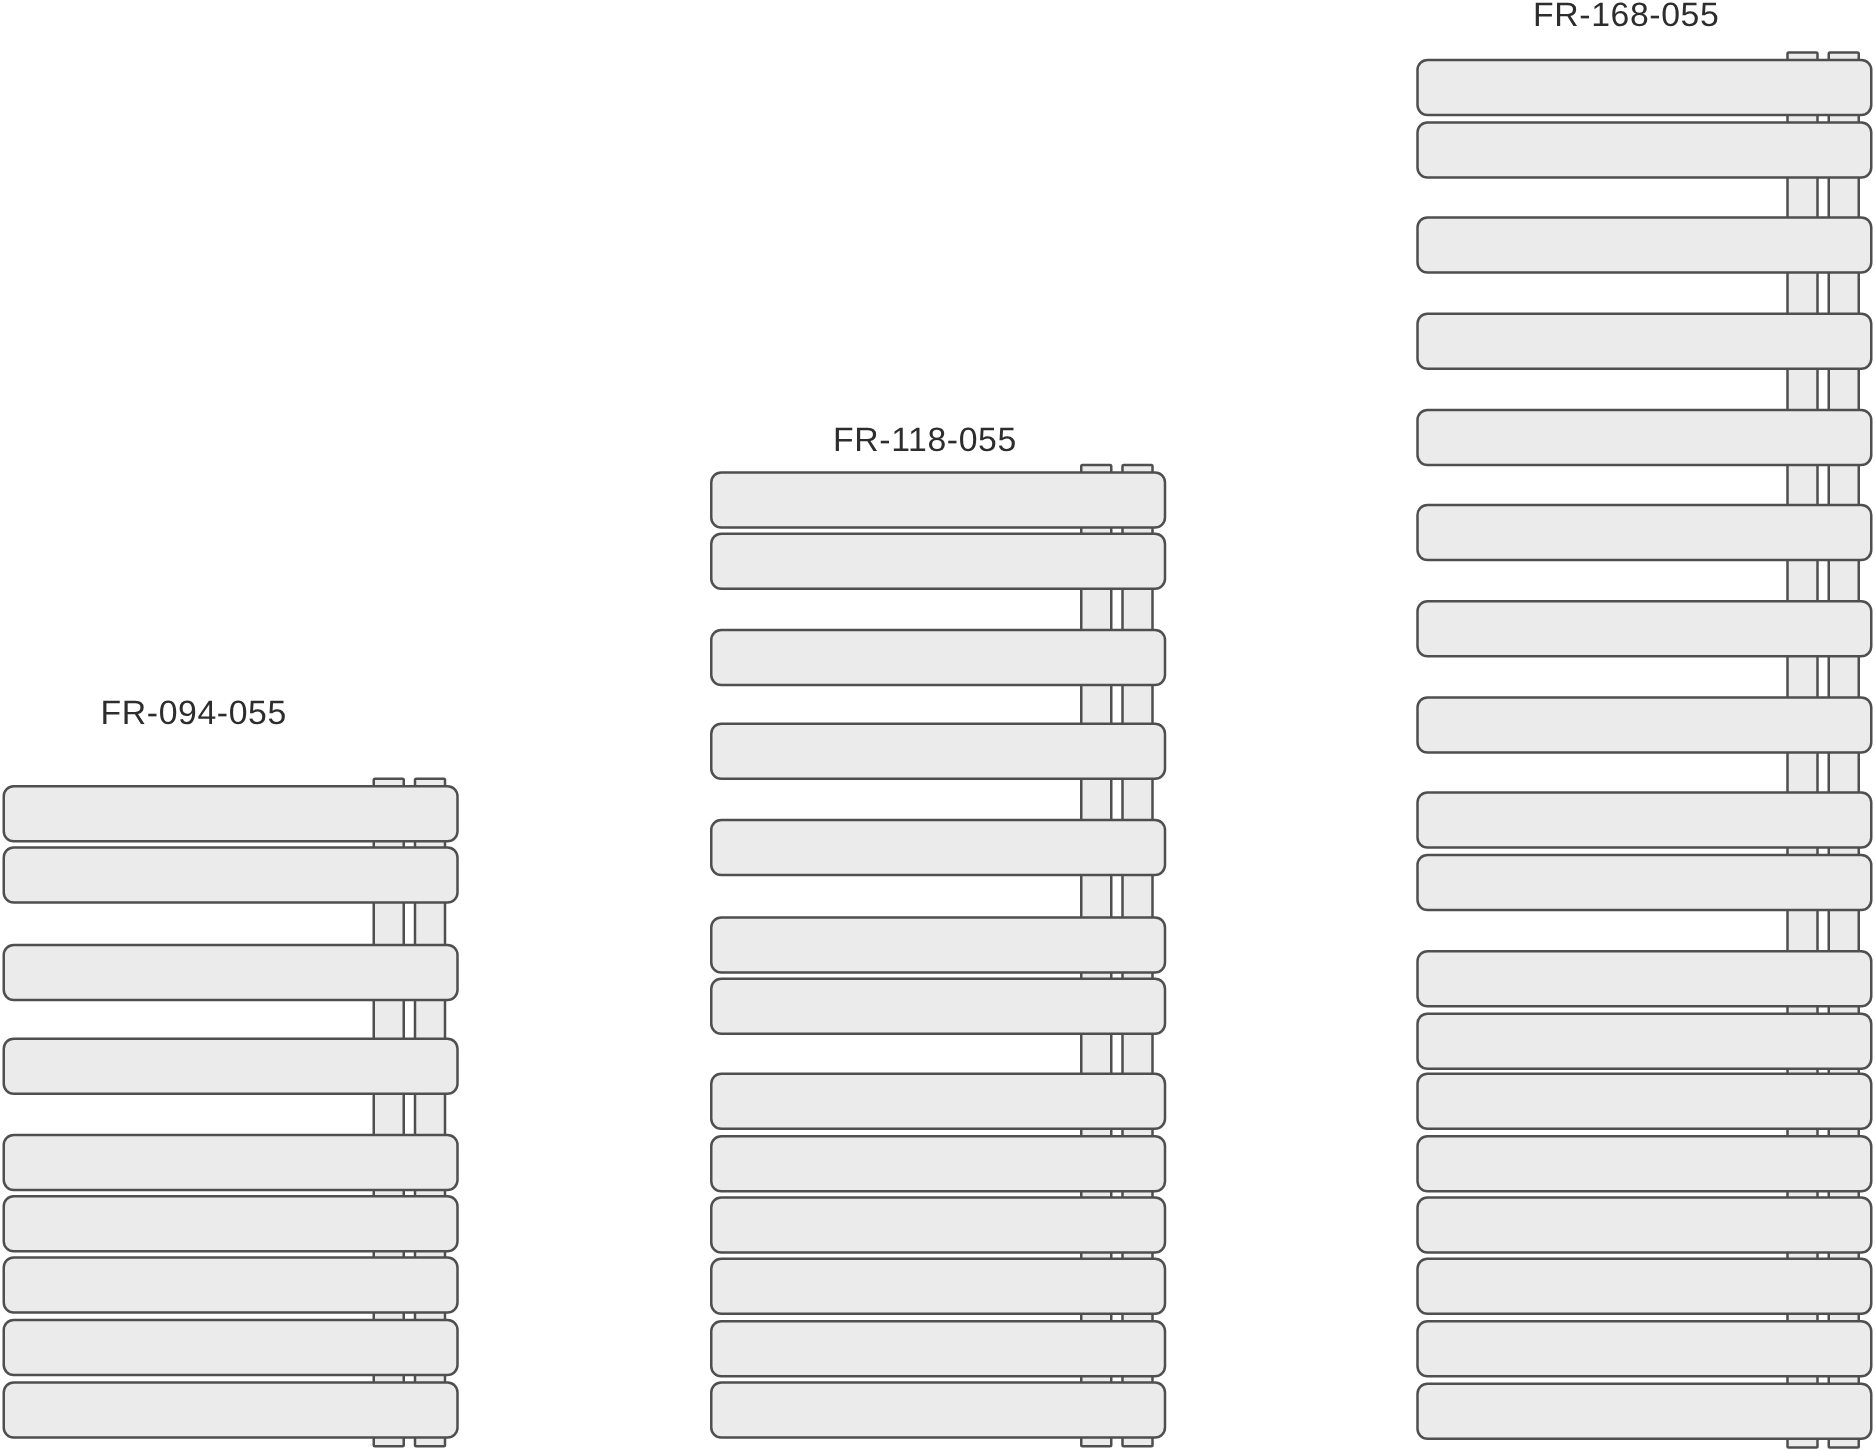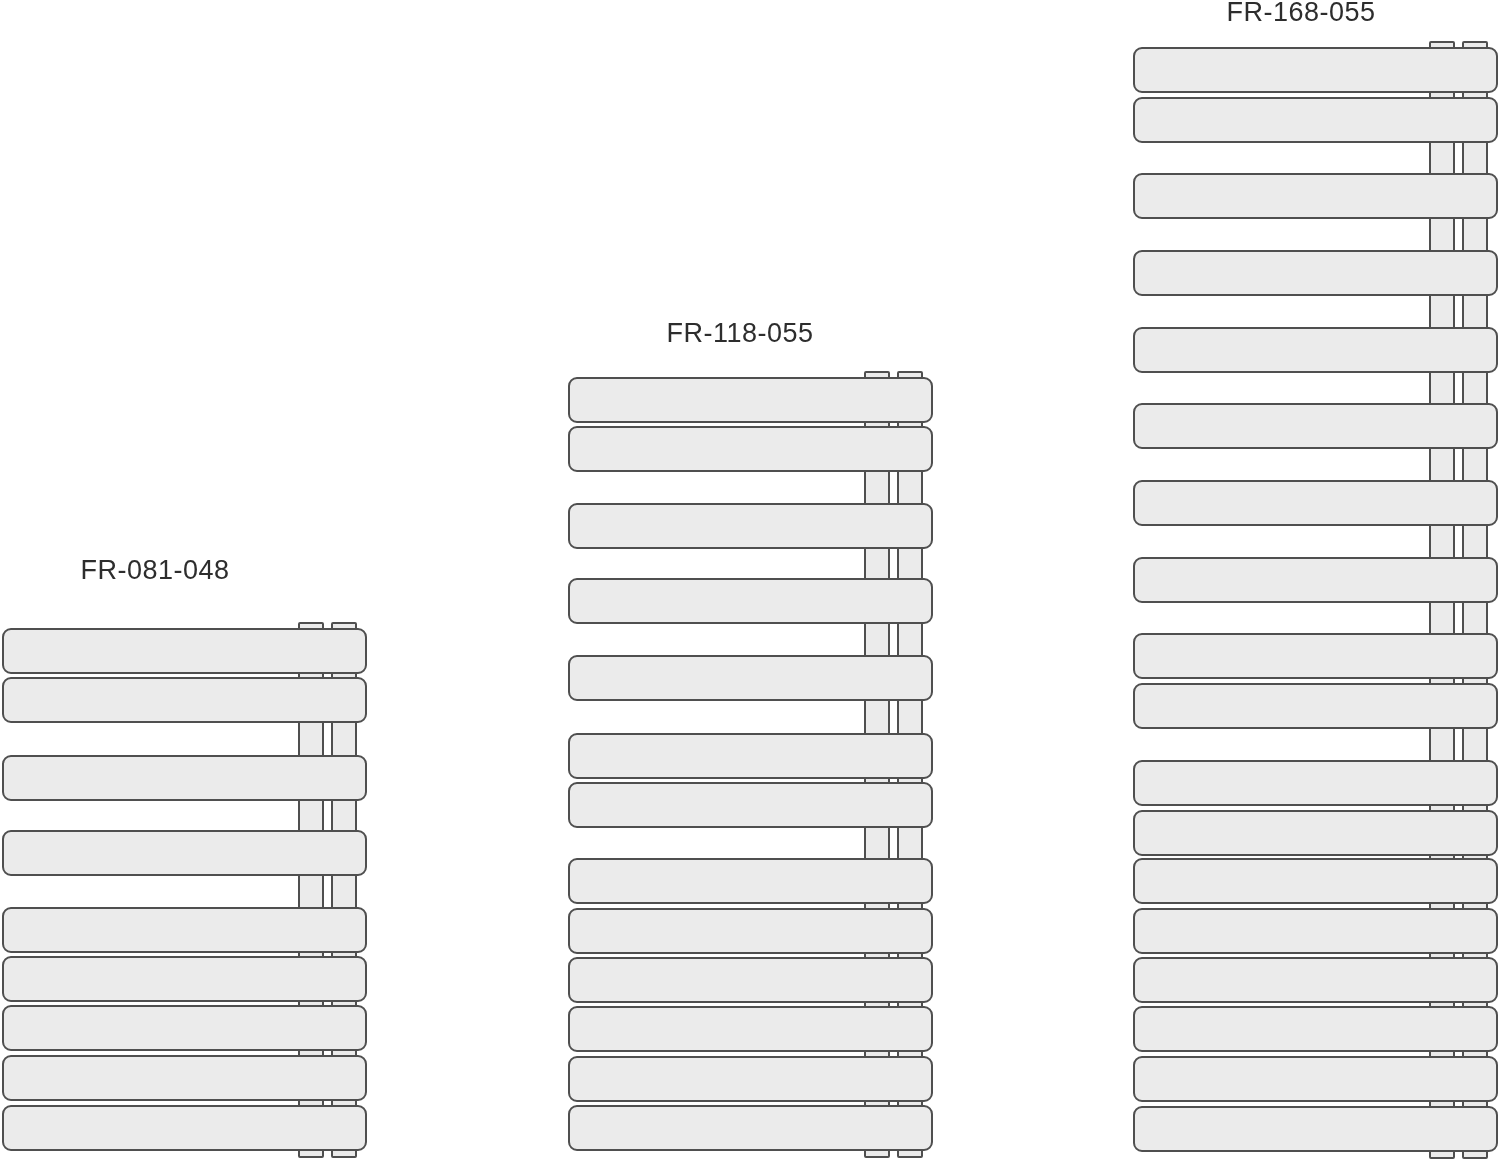--- a/index.html
+++ b/index.html
@@ -36,36 +36,36 @@
     border-radius: 9px;
     z-index: 2;
   }
 </style>
 </head>
 <body style="background: rgb(255, 255, 255);">
 
 <div class="canvas">
 
   <section class="radiator">
-    <div class="radiator-label" style="left: 155px; top: 556px;">FR-081-048</div>
+    <div class="radiator-label" style="left: 155px; top: 556px;">FR-094-055</div>
   <div class="tube" style="left: 298px; top: 622px; width: 26px; height: 536px;"></div>
       <div class="tube" style="left: 331px; top: 622px; width: 26px; height: 536px;"></div>
       <div class="bar" style="left: 2px; top: 628px; width: 365px; height: 46px;"></div>
       <div class="bar" style="left: 2px; top: 677px; width: 365px; height: 46px;"></div>
       <div class="bar" style="left: 2px; top: 755px; width: 365px; height: 46px;"></div>
       <div class="bar" style="left: 2px; top: 830px; width: 365px; height: 46px;"></div>
       <div class="bar" style="left: 2px; top: 907px; width: 365px; height: 46px;"></div>
       <div class="bar" style="left: 2px; top: 956px; width: 365px; height: 46px;"></div>
       <div class="bar" style="left: 2px; top: 1005px; width: 365px; height: 46px;"></div>
       <div class="bar" style="left: 2px; top: 1055px; width: 365px; height: 46px;"></div>
       <div class="bar" style="left: 2px; top: 1105px; width: 365px; height: 46px;"></div>
     </section>
 
   <section class="radiator">
-    <div class="radiator-label" style="left: 740px; top: 319px;">FR-118-055</div>
+    <div class="radiator-label" style="left: 740px; top: 338px;">FR-118-055</div>
   <div class="tube" style="left: 864px; top: 371px; width: 26px; height: 787px;"></div>
       <div class="tube" style="left: 897px; top: 371px; width: 26px; height: 787px;"></div>
       <div class="bar" style="left: 568px; top: 377px; width: 365px; height: 46px;"></div>
       <div class="bar" style="left: 568px; top: 426px; width: 365px; height: 46px;"></div>
       <div class="bar" style="left: 568px; top: 503px; width: 365px; height: 46px;"></div>
       <div class="bar" style="left: 568px; top: 578px; width: 365px; height: 46px;"></div>
       <div class="bar" style="left: 568px; top: 655px; width: 365px; height: 46px;"></div>
       <div class="bar" style="left: 568px; top: 733px; width: 365px; height: 46px;"></div>
       <div class="bar" style="left: 568px; top: 782px; width: 365px; height: 46px;"></div>
       <div class="bar" style="left: 568px; top: 858px; width: 365px; height: 46px;"></div>

